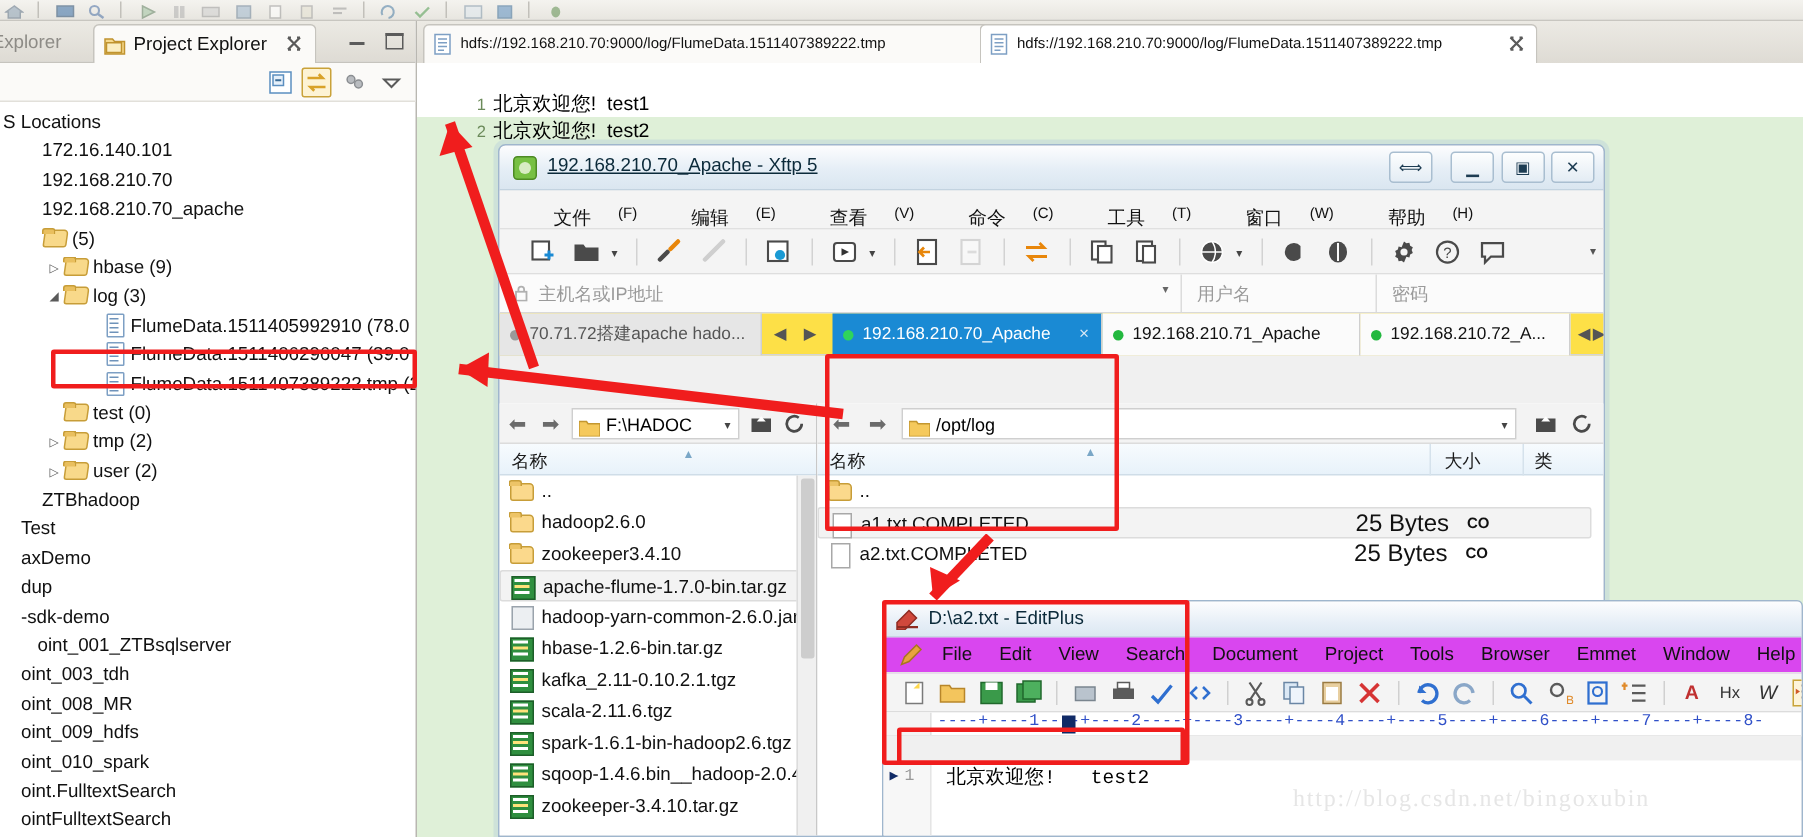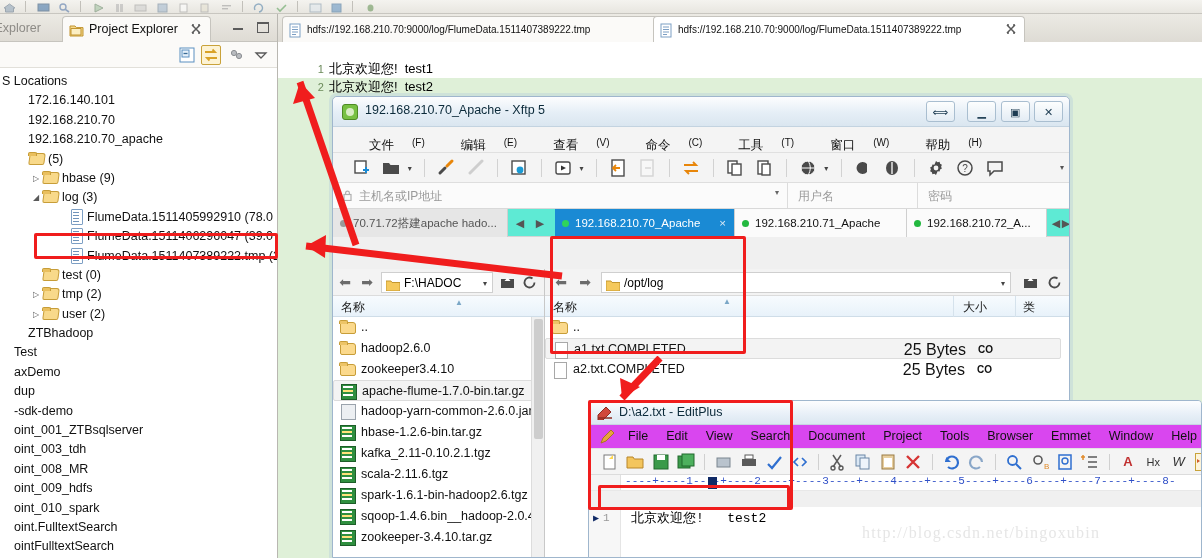--- a/index.html
+++ b/index.html
@@ -138,21 +138,21 @@
     border-radius:4px 4px 0 0;
   }
   .xf-title .app-ico{
     position:absolute; left:9px; top:7px; width:16px; height:16px;
     background:#77c043; border:1px solid #4d8a24; border-radius:3px;
   }
   .xf-title .app-ico:after{
     content:""; position:absolute; left:3px; top:3px; width:8px; height:8px;
     background:#d8ecc4; border-radius:50%;
   }
-  .xf-title .ttl { position:absolute; left:32px; top:6px; font-size:12.5px; color:#0b2a3a; }
+  .xf-title .ttl { position:absolute; left:32px; top:6px; font-size:12.5px; color:#0b2a3a;text-decoration:underline; }
   .xf-winbtns { position:absolute; right:6px; top:4px; }
   .xf-btn {
     display:inline-block; width:29px; height:21px; margin-left:1px;
     border:1px solid #a9bed0; border-radius:3px;
     background: linear-gradient(#fdfefe,#e3ecf4);
     position:relative; vertical-align:top;
   }
   .xf-btn.gap { margin-left:9px; }
   .glyph { position:absolute; left:0; top:0; width:100%; height:100%;
            font-size:11px; line-height:21px; text-align:center; color:#1d3c52; }
@@ -180,21 +180,21 @@
     position:relative; display:flex;
   }
   .addr-host { flex:0 0 455px; position:relative; border-right:1px solid #dcdcdc; }
   .addr-host .lockico{ position:absolute; left:10px; top:7px; width:9px; height:11px;}
   .addr-host .ph{ position:absolute; left:26px; top:5px; font-size:12px; color:#9a9a9a;}
   .addr-host .dd{ position:absolute; right:8px; top:5px; font-size:8px; color:#666;}
   .addr-user { flex:0 0 130px; position:relative; border-right:1px solid #dcdcdc; }
   .addr-pass { flex:1; position:relative; }
   .addr-user .ph, .addr-pass .ph { position:absolute; left:10px; top:5px; font-size:12px; color:#9a9a9a; }
 
-  .xf-sess { height:28px; background:#5eead4; position:relative; border-bottom:1px solid #d4d4d4; }
+  .xf-sess { height:28px; background:#fde047; position:relative; border-bottom:1px solid #d4d4d4; }
   .sess {
     position:absolute; top:0; height:28px; line-height:28px;
     font-size:11.5px; white-space:nowrap; padding-left:20px; padding-right:10px;
     border-right:1px solid #cfcfcf;
   }
   .sess .dot { position:absolute; left:7px; top:11px; width:7px; height:7px; border-radius:50%; }
   .sess.s0 { left:0; width:175px; color:#555; background:#e6e6e6; }
   .sess.s0 .dot{ background:#9a9a9a; }
   .sess.s1 { left:222px; width:180px; background:#1a8ad4; color:#fff; }
   .sess.s1 .dot{ background:#2fd45b; }
@@ -463,21 +463,21 @@
           <div class="trow" style="padding-left: 58px;"><span class="arrow"></span><span class="ico-file"></span><span class="lbl">FlumeData.1511406296047 (39.0 b, r3)</span></div>
           <div class="trow" style="padding-left: 58px;"><span class="arrow"></span><span class="ico-file"></span><span class="lbl">FlumeData.1511407389222.tmp (26.0 b,</span></div>
           <div class="trow" style="padding-left: 30px;"><span class="arrow"></span><span class="ico-folder"></span><span class="lbl">test (0)</span></div>
           <div class="trow" style="padding-left: 30px;"><span class="arrow">▷</span><span class="ico-folder"></span><span class="lbl">tmp (2)</span></div>
           <div class="trow" style="padding-left: 30px;"><span class="arrow">▷</span><span class="ico-folder"></span><span class="lbl">user (2)</span></div>
           <div class="trow" style="padding-left: 16px;"><span class="arrow"></span><span class="lbl">ZTBhadoop</span></div>
           <div class="trow" style="padding-left: 2px;"><span class="arrow"></span><span class="lbl">Test</span></div>
           <div class="trow" style="padding-left: 2px;"><span class="arrow"></span><span class="lbl">axDemo</span></div>
           <div class="trow" style="padding-left: 2px;"><span class="arrow"></span><span class="lbl">dup</span></div>
           <div class="trow" style="padding-left: 2px;"><span class="arrow"></span><span class="lbl">-sdk-demo</span></div>
-          <div class="trow" style="padding-left: 2px;"><span class="arrow"></span><span class="lbl">oint_001_ZTBsqlserver</span></div>
+          <div class="trow" style="padding-left: 13px;"><span class="arrow"></span><span class="lbl">oint_001_ZTBsqlserver</span></div>
           <div class="trow" style="padding-left: 2px;"><span class="arrow"></span><span class="lbl">oint_003_tdh</span></div>
           <div class="trow" style="padding-left: 2px;"><span class="arrow"></span><span class="lbl">oint_008_MR</span></div>
           <div class="trow" style="padding-left: 2px;"><span class="arrow"></span><span class="lbl">oint_009_hdfs</span></div>
           <div class="trow" style="padding-left: 2px;"><span class="arrow"></span><span class="lbl">oint_010_spark</span></div>
           <div class="trow" style="padding-left: 2px;"><span class="arrow"></span><span class="lbl">oint.FulltextSearch</span></div>
           <div class="trow" style="padding-left: 2px;"><span class="arrow"></span><span class="lbl">ointFulltextSearch</span></div>
           <div class="trow" style="padding-left: 2px;"><span class="arrow"></span></div>
         </div>
     </div>
   </div>

